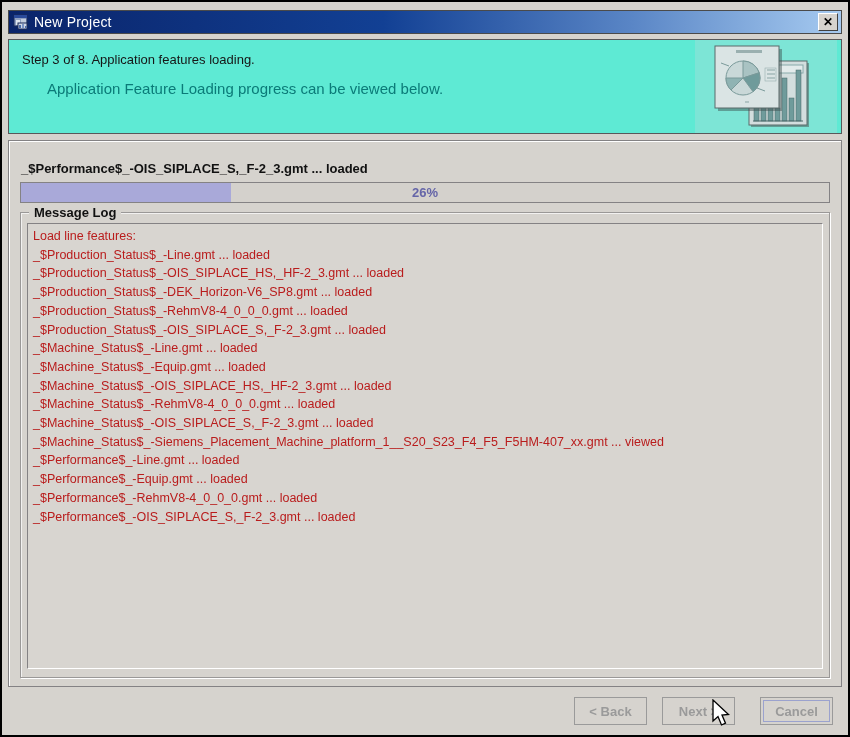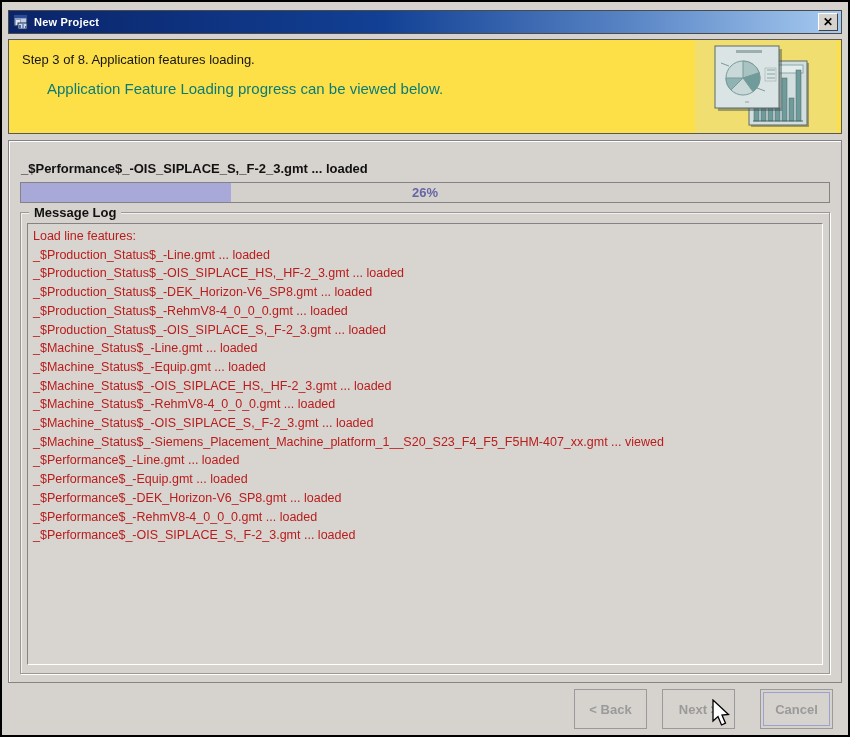--- a/index.html
+++ b/index.html
@@ -21,36 +21,36 @@
   
   .titlebar {
     height:24px; flex:0 0 24px;
     background:linear-gradient(to right,#0a246a 0%,#124094 45%,#5a86c6 75%,#a6caf0 100%);
     display:flex; align-items:center;
     padding:0 3px 0 4px;
     border:1px solid #4a4a4a;
   }
   .titlebar .app-icon { width:17px; height:16px; margin-right:4px; flex:0 0 auto; }
   .titlebar .title-text {
-    color:#fff; font-weight:bold; font-size:11px; letter-spacing:0.2px;
+    color:#fff; font-weight:normal; font-size:14px; letter-spacing:0.2px;
     flex:1 1 auto; white-space:nowrap;
   }
   .close-btn {
     width:20px; height:18px; flex:0 0 auto;
     background:#d6d3ce;
     border-top:1px solid #fff; border-left:1px solid #fff;
     border-right:1px solid #404040; border-bottom:1px solid #404040;
     display:flex; align-items:center; justify-content:center;
     font-size:12px; font-weight:bold; color:#000; line-height:1;
     cursor:default;
   }
   
   .header-panel {
     margin-top:5px; flex:0 0 95px; height:95px;
-    background:#fde047;
+    background:#5eead4;
     border:1px solid #58585a;
     position:relative; overflow:hidden;
   }
   .step-text {
     position:absolute; left:13px; top:12px;
     font-size:13px; color:#161616;
   }
   .hint-text {
     position:absolute; left:38px; top:40px;
     font-size:15px; color:#0b7b78;
@@ -111,21 +111,21 @@
     font-size:12.5px; line-height:18.7px; color:#b91c1c;
     white-space:nowrap;
   }
   
   .button-bar {
     flex:0 0 36px; margin-top:6px;
     display:flex; justify-content:flex-end; align-items:center;
     padding-right:9px;
   }
   .wiz-btn {
-    width:73px; height:40px;
+    width:73px; height:28px;
     background:#d6d3ce;
     border:1px solid #9a9a9a;
     font-family:"Liberation Sans", sans-serif;
     font-size:13px; font-weight:bold; color:#9a9a9a;
     position:relative;
     cursor:default;
   }
   .wiz-btn + .wiz-btn { margin-left:15px; }
   .wiz-btn.cancel { margin-left:25px; }
   .wiz-btn.cancel::after {
@@ -243,21 +243,20 @@
           <div class="log-line">_$Machine_Status$_-RehmV8-4_0_0_0.gmt ... loaded</div>
 
           <div class="log-line">_$Machine_Status$_-OIS_SIPLACE_S,_F-2_3.gmt ... loaded</div>
 
           <div class="log-line">_$Machine_Status$_-Siemens_Placement_Machine_platform_1__S20_S23_F4_F5_F5HM-407_xx.gmt ... viewed</div>
 
           <div class="log-line">_$Performance$_-Line.gmt ... loaded</div>
 
           <div class="log-line">_$Performance$_-Equip.gmt ... loaded</div>
 
-          <div class="log-line">_$Performance$_-DEK_Horizon-V6_SP8.gmt ... loaded</div>
 
           <div class="log-line">_$Performance$_-RehmV8-4_0_0_0.gmt ... loaded</div>
 
 
           <div class="log-line">_$Performance$_-OIS_SIPLACE_S,_F-2_3.gmt ... loaded</div>
         </div>
     </div>
   </div>
 
   <div class="button-bar">

